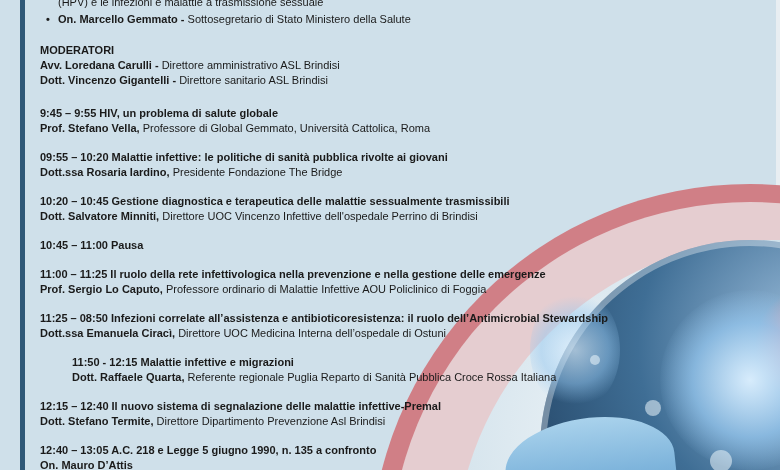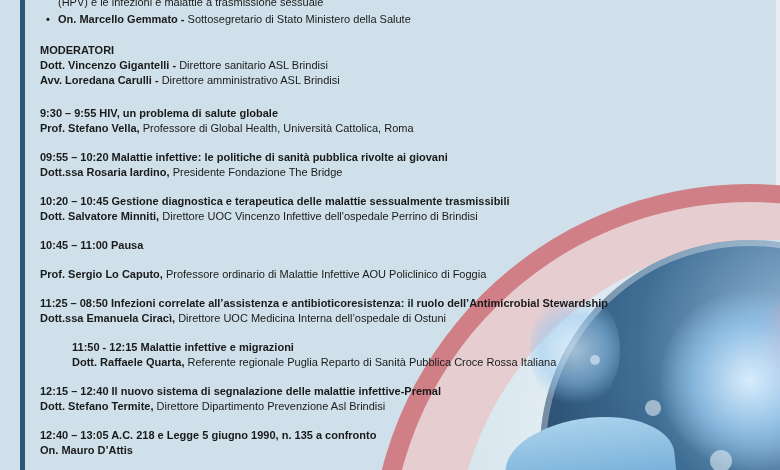--- a/index.html
+++ b/index.html
@@ -83,44 +83,45 @@
 
 <div class="content">
   <div class="cut-top" style="left:18px;">(HPV) e le infezioni e malattie a trasmissione sessuale</div>
 
   <ul class="bullets" style="margin-top:8px;">
     <li class="line"><span class="b">On. Marcello Gemmato - </span><span>Sottosegretario di Stato Ministero della Salute</span></li>
   </ul>
 
   <div class="block" style="">
     <div class="b line">MODERATORI</div>
+    <div class="line"><span class="b">Avv. Loredana Carulli - </span><span>Direttore amministrativo ASL Brindisi</span></div>
     <div class="line"><span class="b">Dott. Vincenzo Gigantelli - </span><span>Direttore sanitario ASL Brindisi</span></div>
-    <div class="line"><span class="b">Avv. Loredana Carulli - </span><span>Direttore amministrativo ASL Brindisi</span></div>
   </div>
 
   <div class="block" style="margin-top:18px;">
-    <div class="b line">9:30 – 9:55 HIV, un problema di salute globale</div>
-    <div class="line"><span class="b">Prof. Stefano Vella,</span><span> Professore di Global Health, Università Cattolica, Roma</span></div>
+    <div class="b line">9:45 – 9:55 HIV, un problema di salute globale</div>
+    <div class="line"><span class="b">Prof. Stefano Vella,</span><span> Professore di Global Gemmato, Università Cattolica, Roma</span></div>
   </div>
 
   <div class="block" style="margin-top:14px;">
     <div class="b line">09:55 – 10:20 Malattie infettive: le politiche di sanità pubblica rivolte ai giovani</div>
     <div class="line"><span class="b">Dott.ssa Rosaria Iardino,</span><span> Presidente Fondazione The Bridge</span></div>
   </div>
 
   <div class="block" style="margin-top:14px;">
     <div class="b line">10:20 – 10:45 Gestione diagnostica e terapeutica delle malattie sessualmente trasmissibili</div>
     <div class="line"><span class="b">Dott. Salvatore Minniti,</span><span> Direttore UOC Vincenzo Infettive dell'ospedale Perrino di Brindisi</span></div>
   </div>
 
   <div class="block" style="margin-top:14px;">
     <div class="b line">10:45 – 11:00 Pausa</div>
   </div>
 
   <div class="block" style="margin-top:14px;">
+    <div class="b line">11:00 – 11:25 Il ruolo della rete infettivologica nella prevenzione e nella gestione delle emergenze</div>
     <div class="line"><span class="b">Prof. Sergio Lo Caputo,</span><span> Professore ordinario di Malattie Infettive AOU Policlinico di Foggia</span></div>
   </div>
 
   <div class="block" style="margin-top:14px;">
     <div class="b line">11:25 – 08:50 Infezioni correlate all’assistenza e antibioticoresistenza: il ruolo dell’Antimicrobial Stewardship</div>
     <div class="line"><span class="b">Dott.ssa Emanuela Ciracì,</span><span> Direttore UOC Medicina Interna dell’ospedale di Ostuni</span></div>
   </div>
 
   <div class="block" style="margin-top:14px;margin-left:32px;">
     <div class="b line">11:50 - 12:15 Malattie infettive e migrazioni</div>

